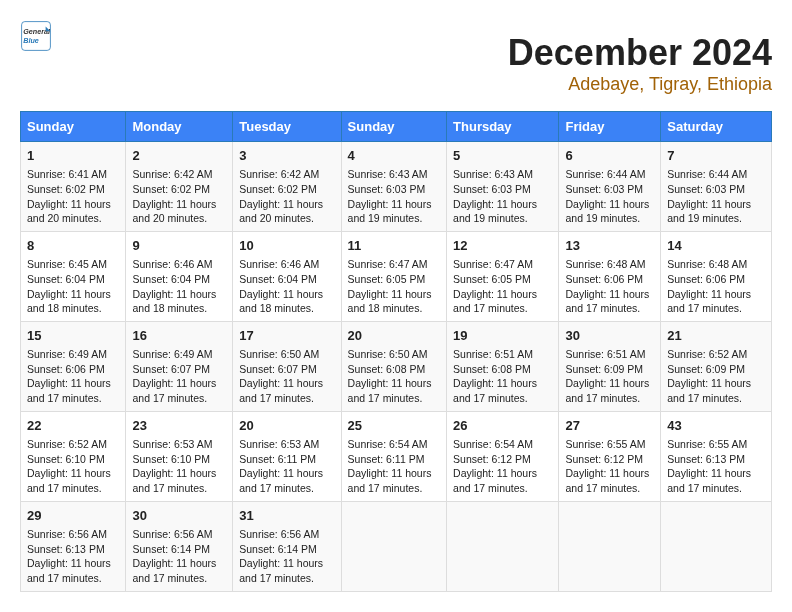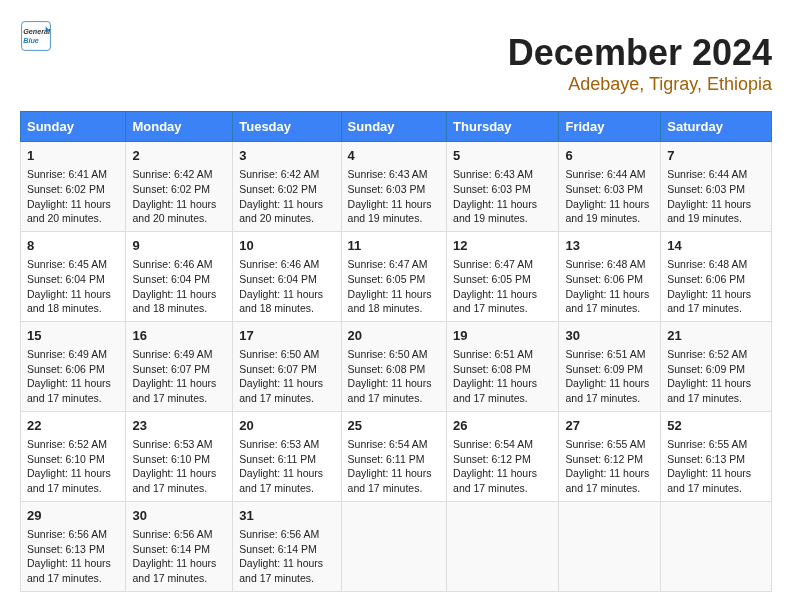--- a/index.html
+++ b/index.html
@@ -139,21 +139,21 @@
         <td><span class="day-num">30</span><span>Sunrise: 6:51 AM</span><br><span>Sunset: 6:09 PM</span><br><span>Daylight: 11 hours and 17 minutes.</span></td>
         <td><span class="day-num">21</span><span>Sunrise: 6:52 AM</span><br><span>Sunset: 6:09 PM</span><br><span>Daylight: 11 hours and 17 minutes.</span></td>
       </tr>
       <tr>
         <td><span class="day-num">22</span><span>Sunrise: 6:52 AM</span><br><span>Sunset: 6:10 PM</span><br><span>Daylight: 11 hours and 17 minutes.</span></td>
         <td><span class="day-num">23</span><span>Sunrise: 6:53 AM</span><br><span>Sunset: 6:10 PM</span><br><span>Daylight: 11 hours and 17 minutes.</span></td>
         <td><span class="day-num">20</span><span>Sunrise: 6:53 AM</span><br><span>Sunset: 6:11 PM</span><br><span>Daylight: 11 hours and 17 minutes.</span></td>
         <td><span class="day-num">25</span><span>Sunrise: 6:54 AM</span><br><span>Sunset: 6:11 PM</span><br><span>Daylight: 11 hours and 17 minutes.</span></td>
         <td><span class="day-num">26</span><span>Sunrise: 6:54 AM</span><br><span>Sunset: 6:12 PM</span><br><span>Daylight: 11 hours and 17 minutes.</span></td>
         <td><span class="day-num">27</span><span>Sunrise: 6:55 AM</span><br><span>Sunset: 6:12 PM</span><br><span>Daylight: 11 hours and 17 minutes.</span></td>
-        <td><span class="day-num">52</span><span>Sunrise: 6:55 AM</span><br><span>Sunset: 6:13 PM</span><br><span>Daylight: 11 hours and 17 minutes.</span></td>
+        <td><span class="day-num">43</span><span>Sunrise: 6:55 AM</span><br><span>Sunset: 6:13 PM</span><br><span>Daylight: 11 hours and 17 minutes.</span></td>
       </tr>
       <tr>
         <td><span class="day-num">29</span><span>Sunrise: 6:56 AM</span><br><span>Sunset: 6:13 PM</span><br><span>Daylight: 11 hours and 17 minutes.</span></td>
         <td><span class="day-num">30</span><span>Sunrise: 6:56 AM</span><br><span>Sunset: 6:14 PM</span><br><span>Daylight: 11 hours and 17 minutes.</span></td>
         <td><span class="day-num">31</span><span>Sunrise: 6:56 AM</span><br><span>Sunset: 6:14 PM</span><br><span>Daylight: 11 hours and 17 minutes.</span></td>
         <td class="empty-cell"></td>
         <td class="empty-cell"></td>
         <td class="empty-cell"></td>
         <td class="empty-cell"></td>
       </tr>

